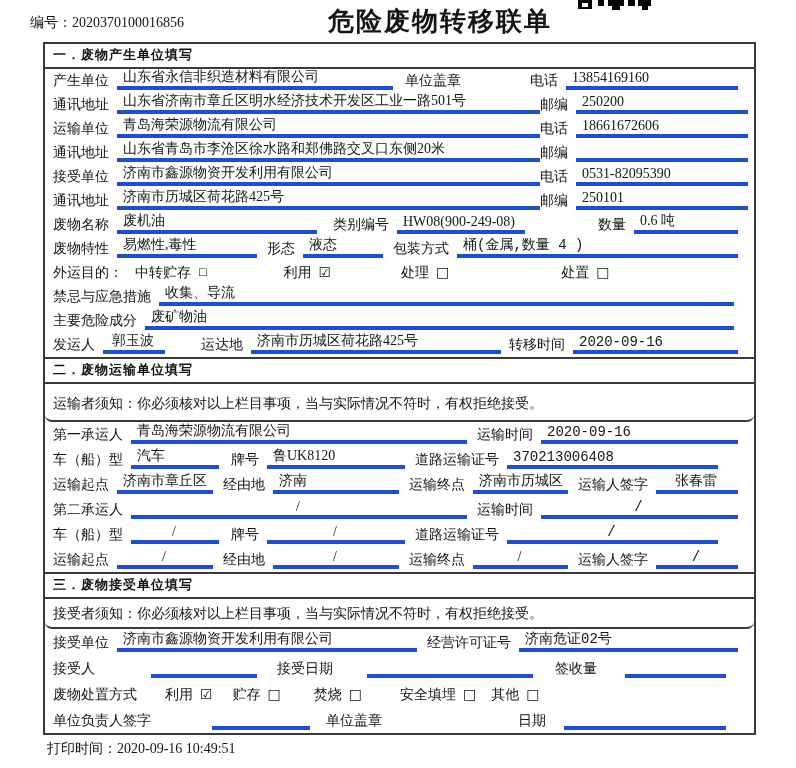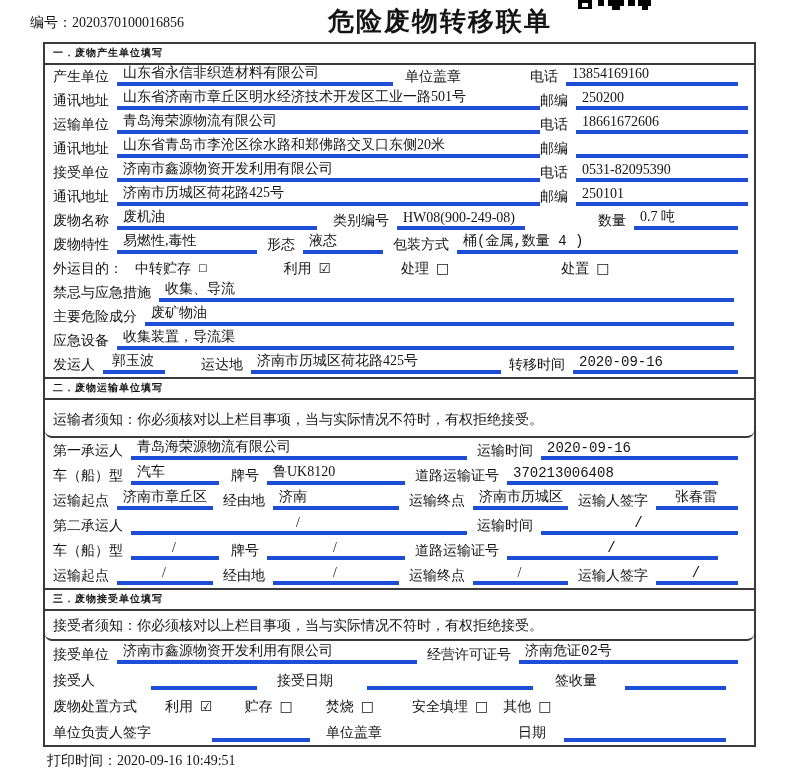--- a/index.html
+++ b/index.html
@@ -13,21 +13,21 @@
   .serial { position:absolute; left:30px; top:14px; white-space:nowrap; }
   .doc-title {
     position:absolute; left:130px; top:4px; width:620px; text-align:center;
     font-size:26px; font-weight:bold; letter-spacing:2px; white-space:nowrap;
   }
   .qr { position:absolute; left:578px; top:0; }
 
   .form-box { margin-left:43px; width:713px; border:2px solid #3a3a3a; background:#fff; }
 
   .sec-title {
-    padding:2px 8px 3px 8px; font-weight:bold; font-size:10px;
+    padding:2px 8px 3px 8px; font-weight:bold; font-size:13px;
     border-bottom:2px solid #3a3a3a; letter-spacing:1px;
   }
   .sec-title.mid { border-top:2px solid #3a3a3a; }
 
   .row { display:flex; align-items:flex-end; height:24px; padding:0 16px 3px 8px; }
   .s2 .row { height:25px; }
   .s3 .row { height:26px; }
 
   .lbl { white-space:nowrap; flex:none; margin-right:8px; }
   .val {
@@ -139,21 +139,21 @@
       </span>
     </div>
 
     <div class="row">
       <span class="lbl">废物名称</span>
       <span class="val" style="width:200px">废机油</span>
       <span class="lbl" style="margin-left:16px">类别编号</span>
       <span class="val" style="width:128px">HW08(900-249-08)</span>
       <span class="sp"></span>
       <span class="lbl">数量</span>
-      <span class="val" style="width:104px">0.7 吨</span>
+      <span class="val" style="width:104px">0.6 吨</span>
     </div>
 
     <div class="row">
       <span class="lbl">废物特性</span>
       <span class="val" style="width:140px">易燃性,毒性</span>
       <span class="lbl" style="margin-left:10px">形态</span>
       <span class="val" style="width:80px">液态</span>
       <span class="lbl" style="margin-left:10px">包装方式</span>
       <span class="val fx">桶(金属,数量 4 )</span>
     </div>
@@ -181,24 +181,20 @@
     <div class="row">
       <span class="lbl">禁忌与应急措施</span>
       <span class="val fx" style="margin-right:4px">收集、导流</span>
     </div>
 
     <div class="row">
       <span class="lbl">主要危险成分</span>
       <span class="val fx" style="margin-right:4px">废矿物油</span>
     </div>
 
-    <div class="row">
-      <span class="lbl">应急设备</span>
-      <span class="val fx" style="margin-right:4px">收集装置，导流渠</span>
-    </div>
 
     <div class="row">
       <span class="lbl">发运人</span>
       <span class="val c" style="width:62px">郭玉波</span>
       <span class="g" style="width:36px"></span>
       <span class="lbl">运达地</span>
       <span class="val" style="width:250px">济南市历城区荷花路425号</span>
       <span class="lbl" style="margin-left:8px">转移时间</span>
       <span class="val fx">2020-09-16</span>
     </div>
@@ -287,21 +283,21 @@
       <span class="g" style="width:20px"></span>
       <span class="val fx" style="margin-right:12px"></span>
     </div>
 
     <div class="row">
       <span class="lbl">废物处置方式</span>
       <span class="item" style="margin-left:20px">
         <span>利用</span>
         <span class="cb">☑</span>
       </span>
-      <span class="item" style="margin-left:32px">
+      <span class="item" style="margin-left:20px">
         <span>贮存</span>
         <span class="cb">□</span>
       </span>
       <span class="item" style="margin-left:33px">
         <span>焚烧</span>
         <span class="cb">□</span>
       </span>
       <span class="item" style="margin-left:38px">
         <span>安全填埋</span>
         <span class="cb">□</span>

